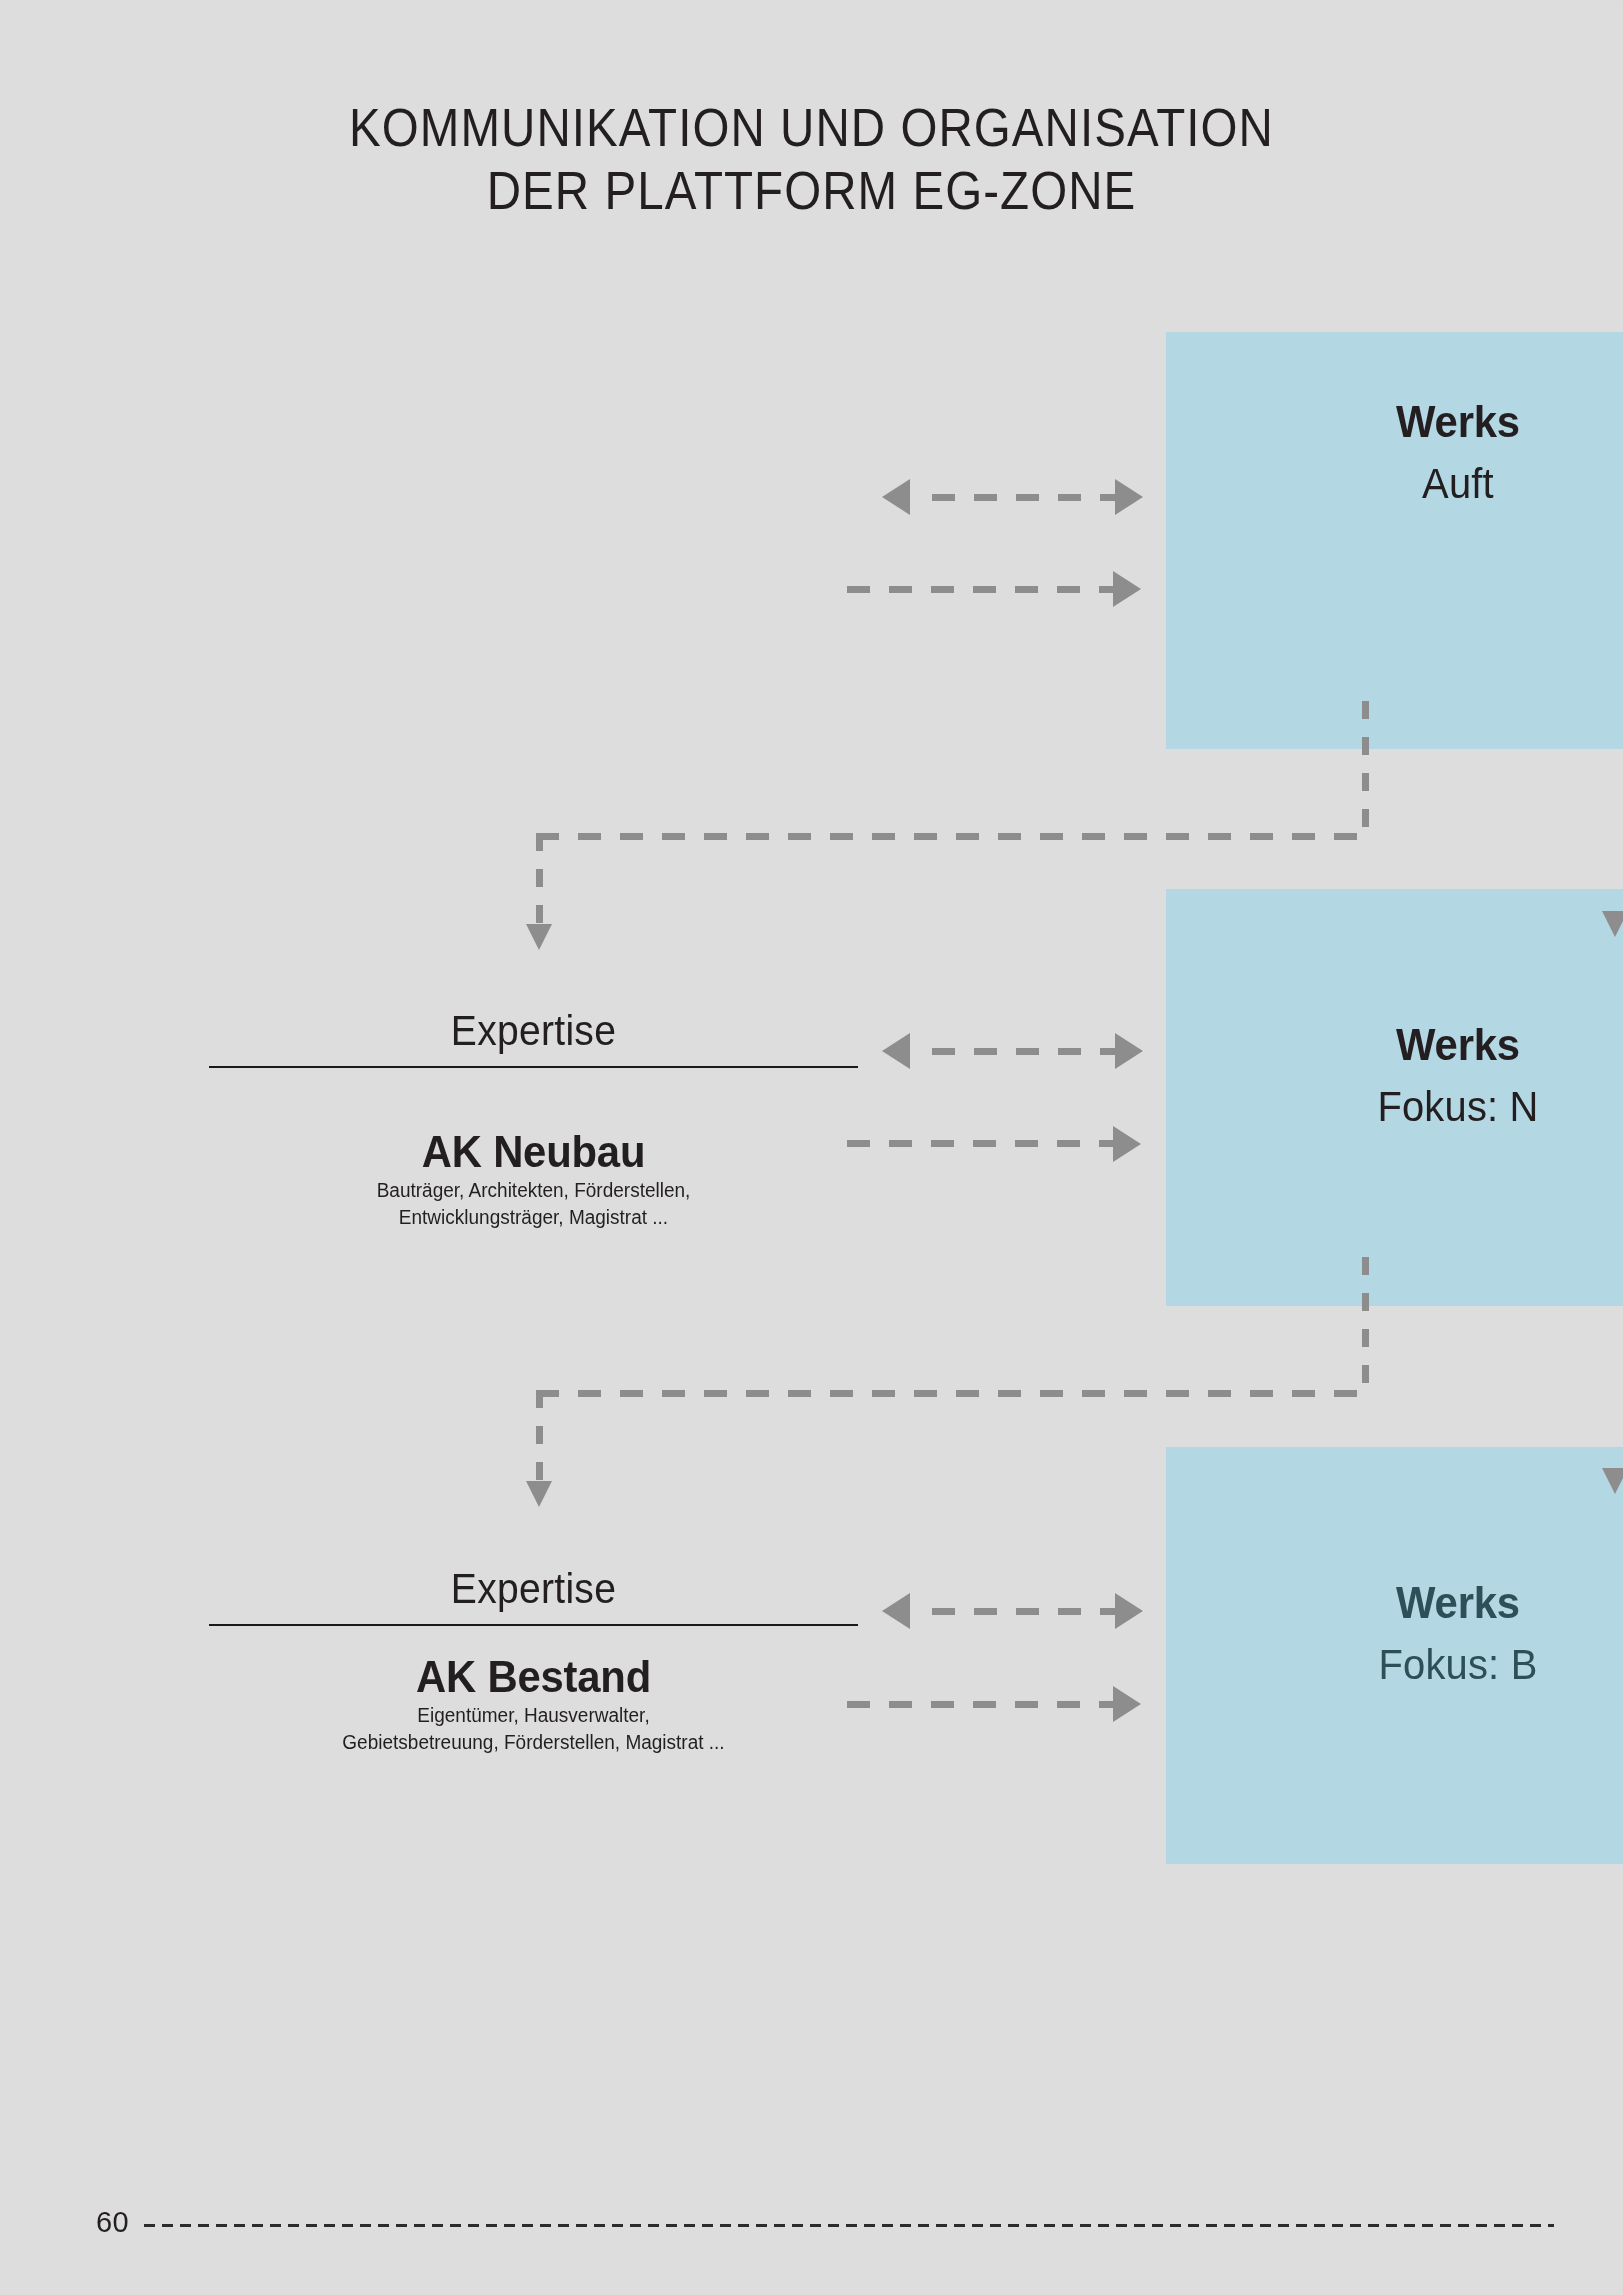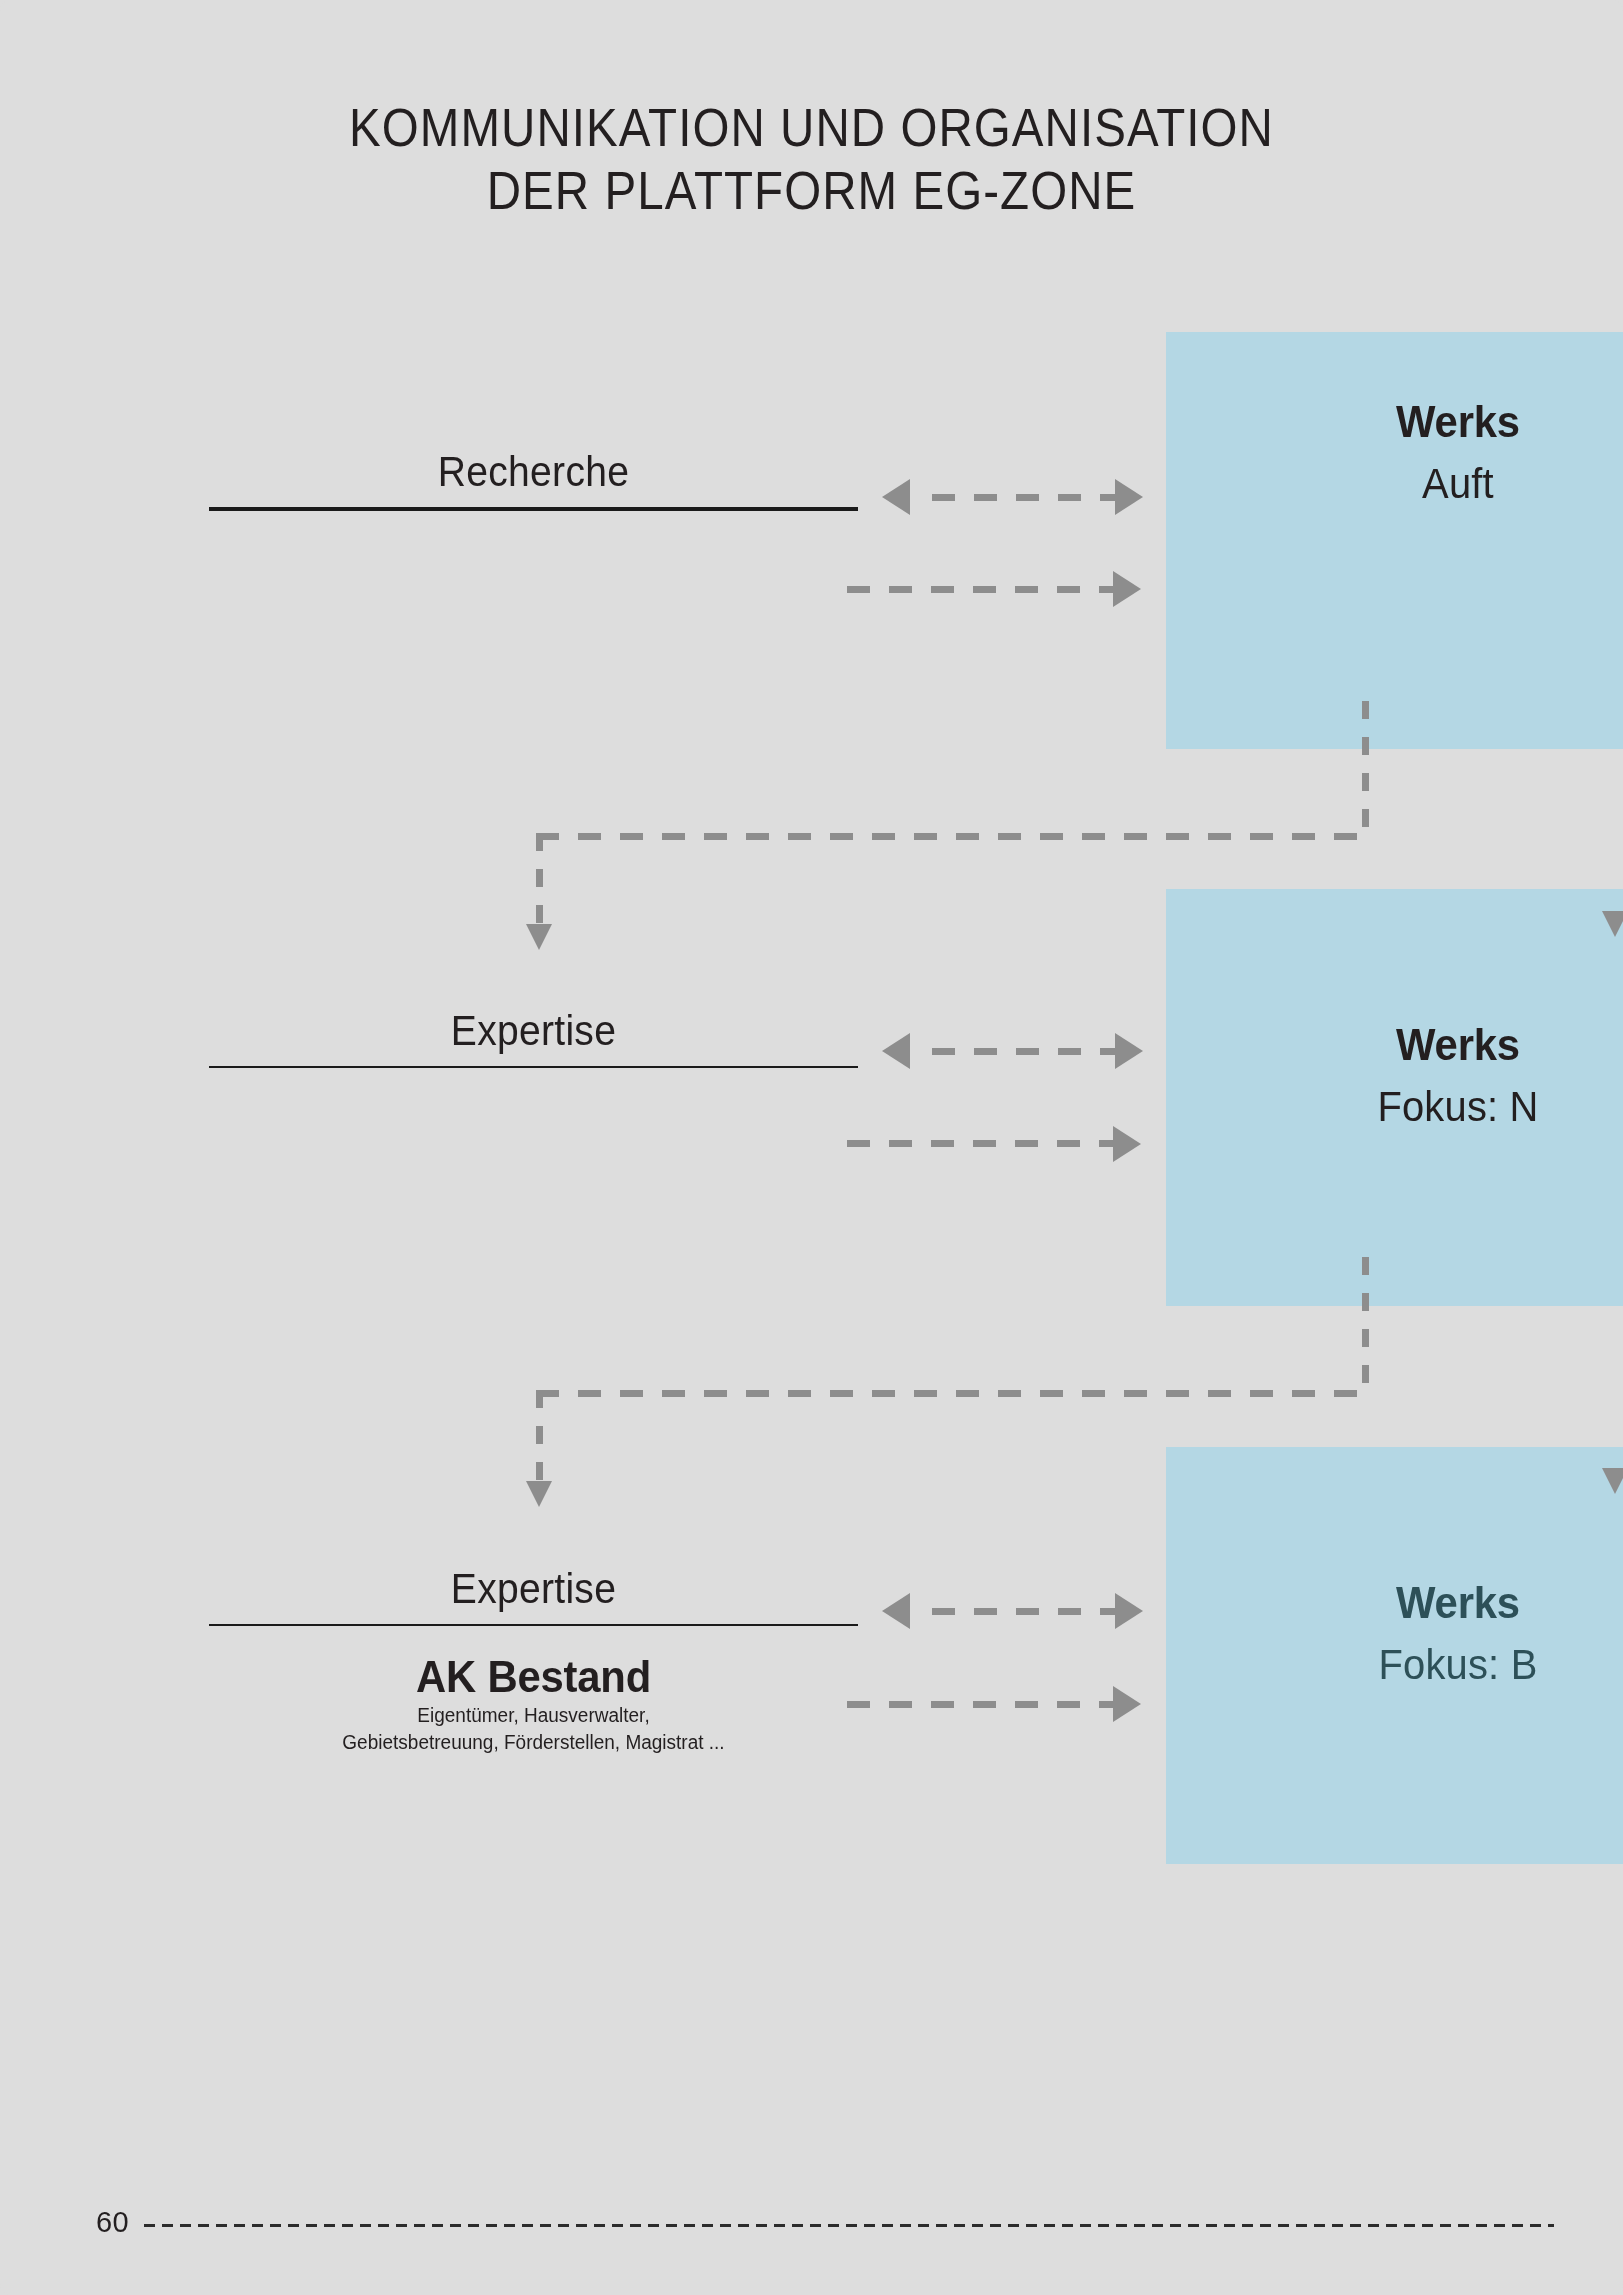--- a/index.html
+++ b/index.html
@@ -211,41 +211,42 @@
   <div class="panel" style="top:1441px; height:417px;">
     <div class="panel-inner" style="top:131px;">
       <div class="panel-title ink-teal">Werks</div>
       <div class="panel-sub ink-teal">Fokus: B</div>
     </div>
   </div>
 
   <div class="arrow-down" style="left:1602px; top:911px;"></div>
   <div class="arrow-down" style="left:1602px; top:1468px;"></div>
 
-  <div class="row" style="top:448px;">
-    <div class="row-head">Recherche</div>
-    <div class="row-rule rule-thick"></div>
-  </div>
 
   <div class="arrow-left" style="left:882px; top:479px;"></div>
   <div class="h-dash" style="left:932px; top:494px; width:188px;"></div>
   <div class="arrow-right" style="left:1115px; top:479px;"></div>
 
   <div class="h-dash" style="left:847px; top:586px; width:268px;"></div>
   <div class="arrow-right" style="left:1113px; top:571px;"></div>
 
   <div class="v-dash" style="left:1362px; top:701px;  height:138px;"></div>
   <div class="h-dash" style="left:536px;  top:833px; width:833px;"></div>
   <div class="v-dash" style="left:536px;  top:833px; height:102px;"></div>
   <div class="arrow-down" style="left:526px; top:924px;"></div>
 
   <div class="row" style="top:1007px;">
     <div class="row-head">Expertise</div>
     <div class="row-rule rule-thin"></div>
   </div>
+  <div class="row" style="top:1127px;">
+    <div class="row-title">AK Neubau</div>
+    <div class="row-sub">Bauträger, Architekten, Förderstellen,</div>
+    <div class="row-sub">Entwicklungsträger, Magistrat ...</div>
+  </div>
 
   <div class="arrow-left" style="left:882px; top:1033px;"></div>
   <div class="h-dash" style="left:932px; top:1048px; width:188px;"></div>
   <div class="arrow-right" style="left:1115px; top:1033px;"></div>
 
   <div class="h-dash" style="left:847px; top:1140px; width:268px;"></div>
   <div class="arrow-right" style="left:1113px; top:1126px;"></div>
 
   <div class="v-dash" style="left:1362px; top:1257px; height:140px;"></div>
   <div class="h-dash" style="left:536px;  top:1390px; width:833px;"></div>

